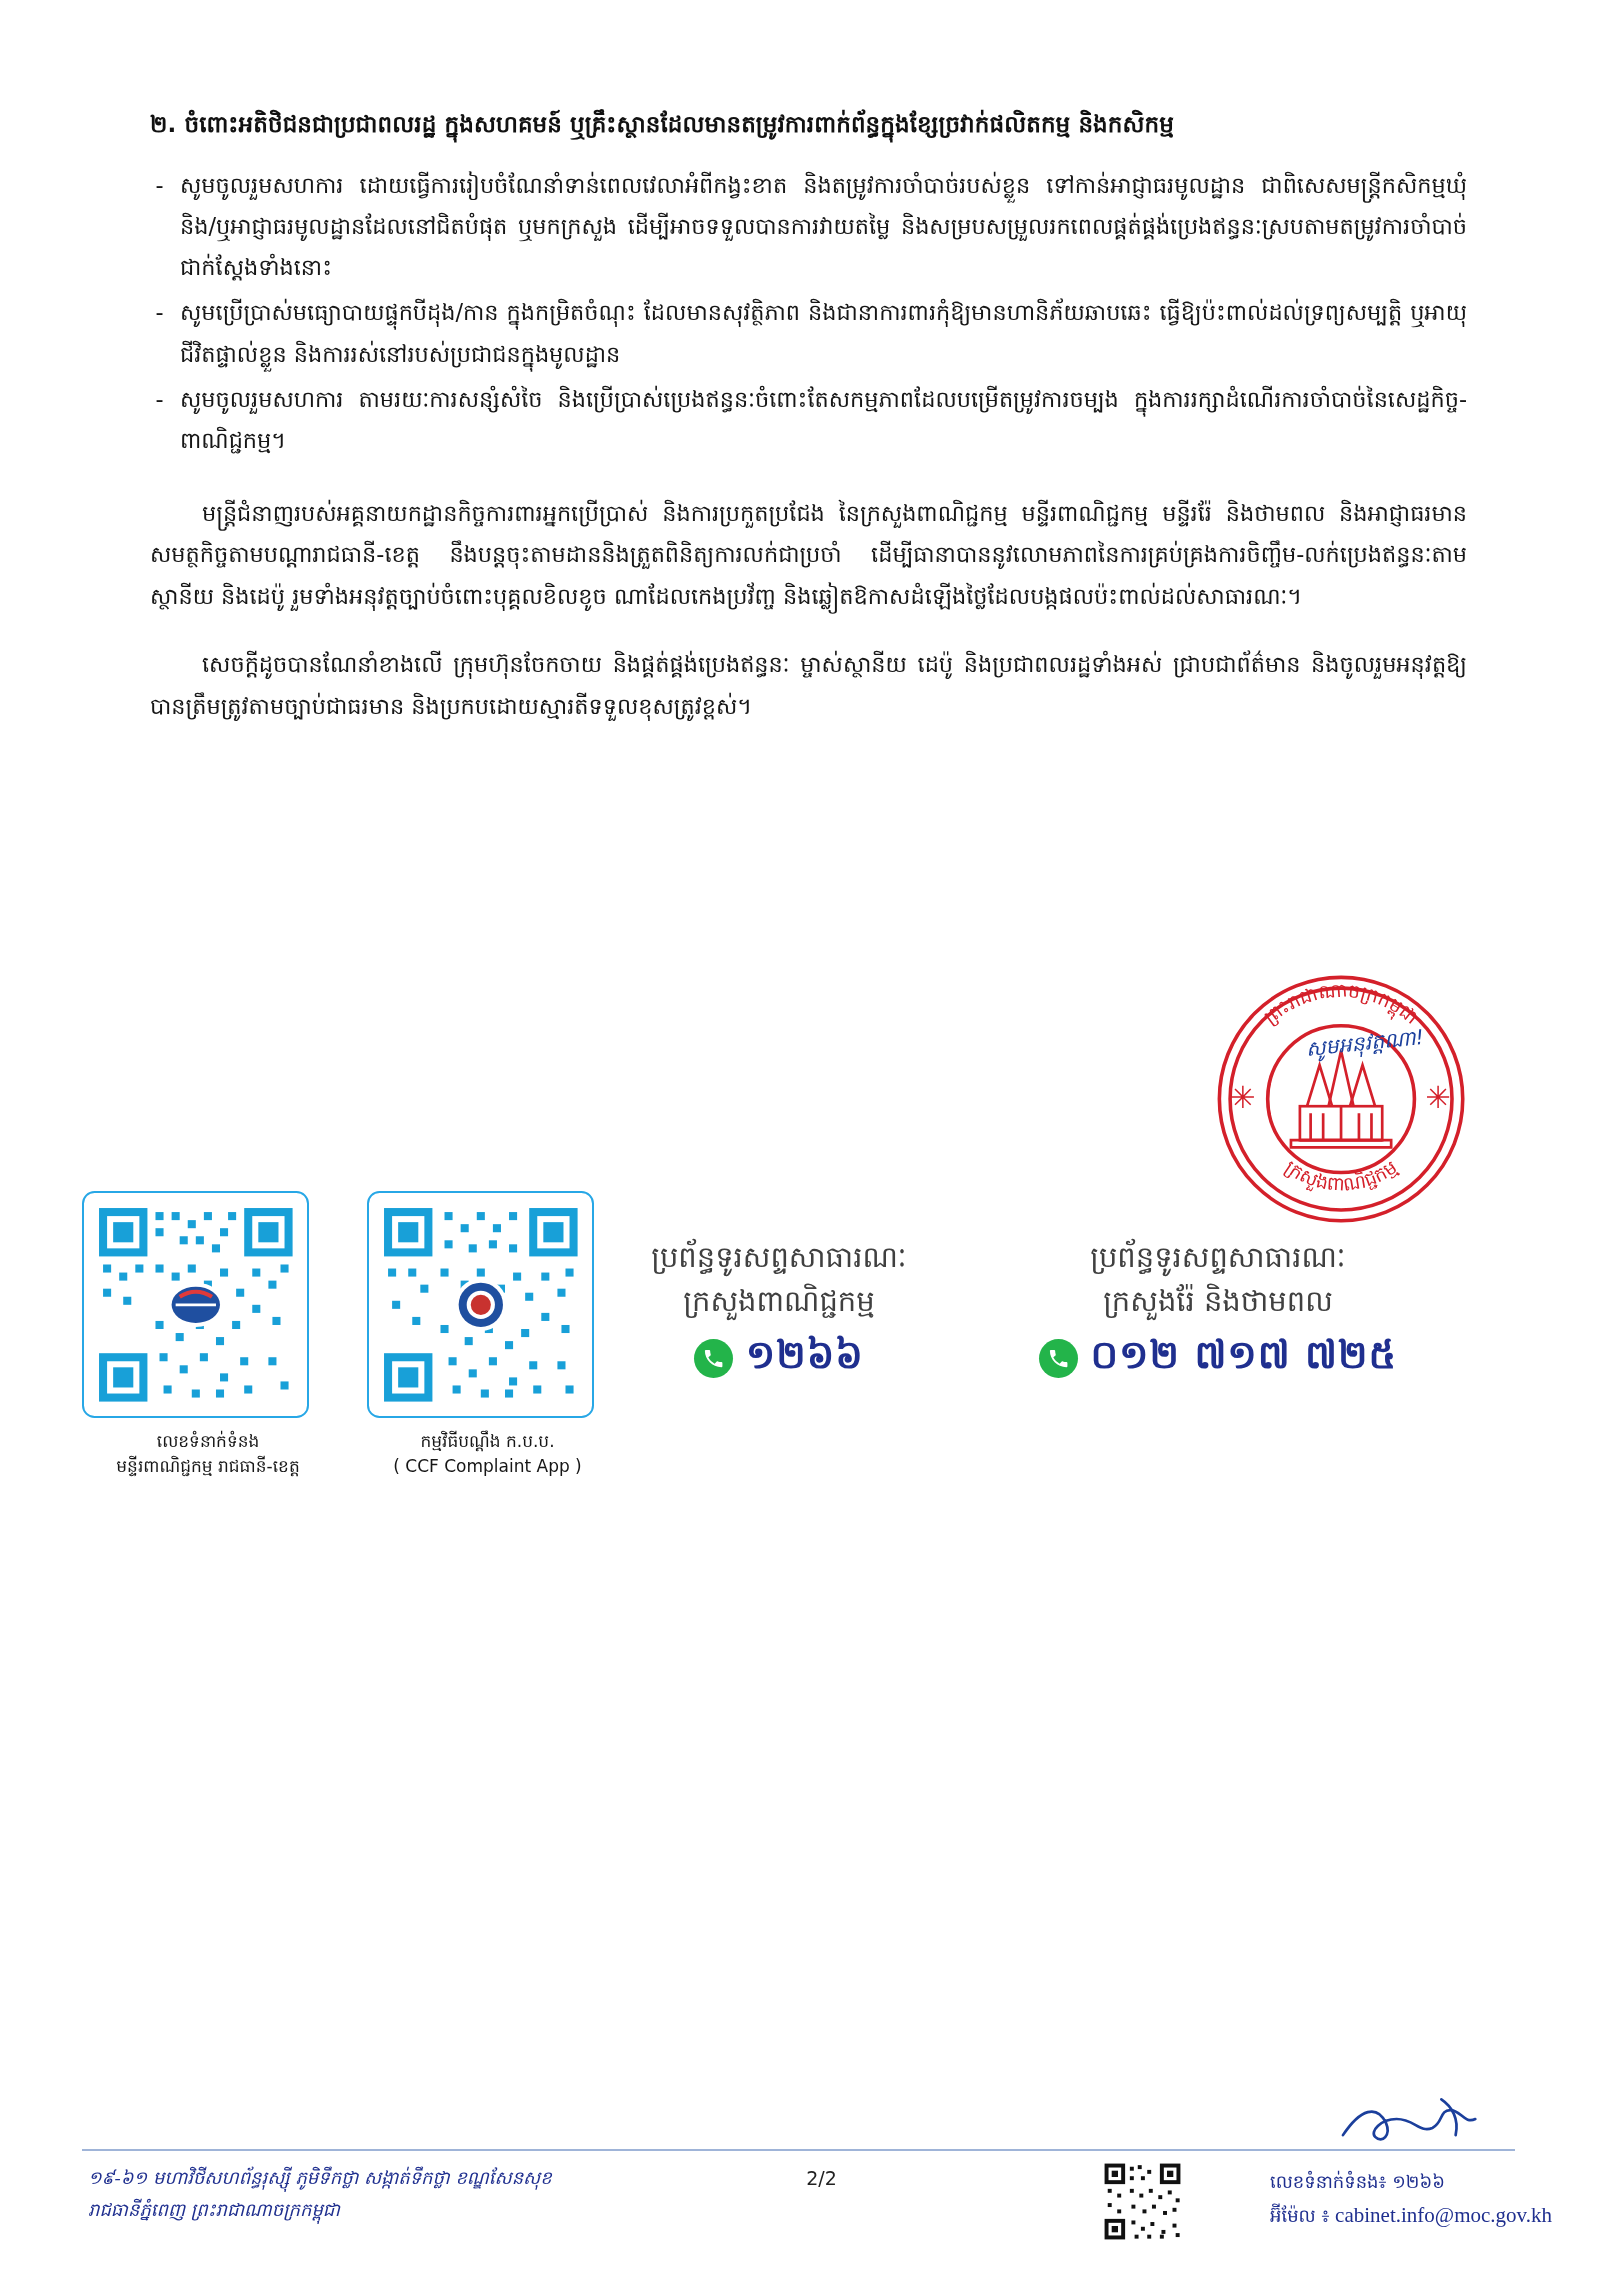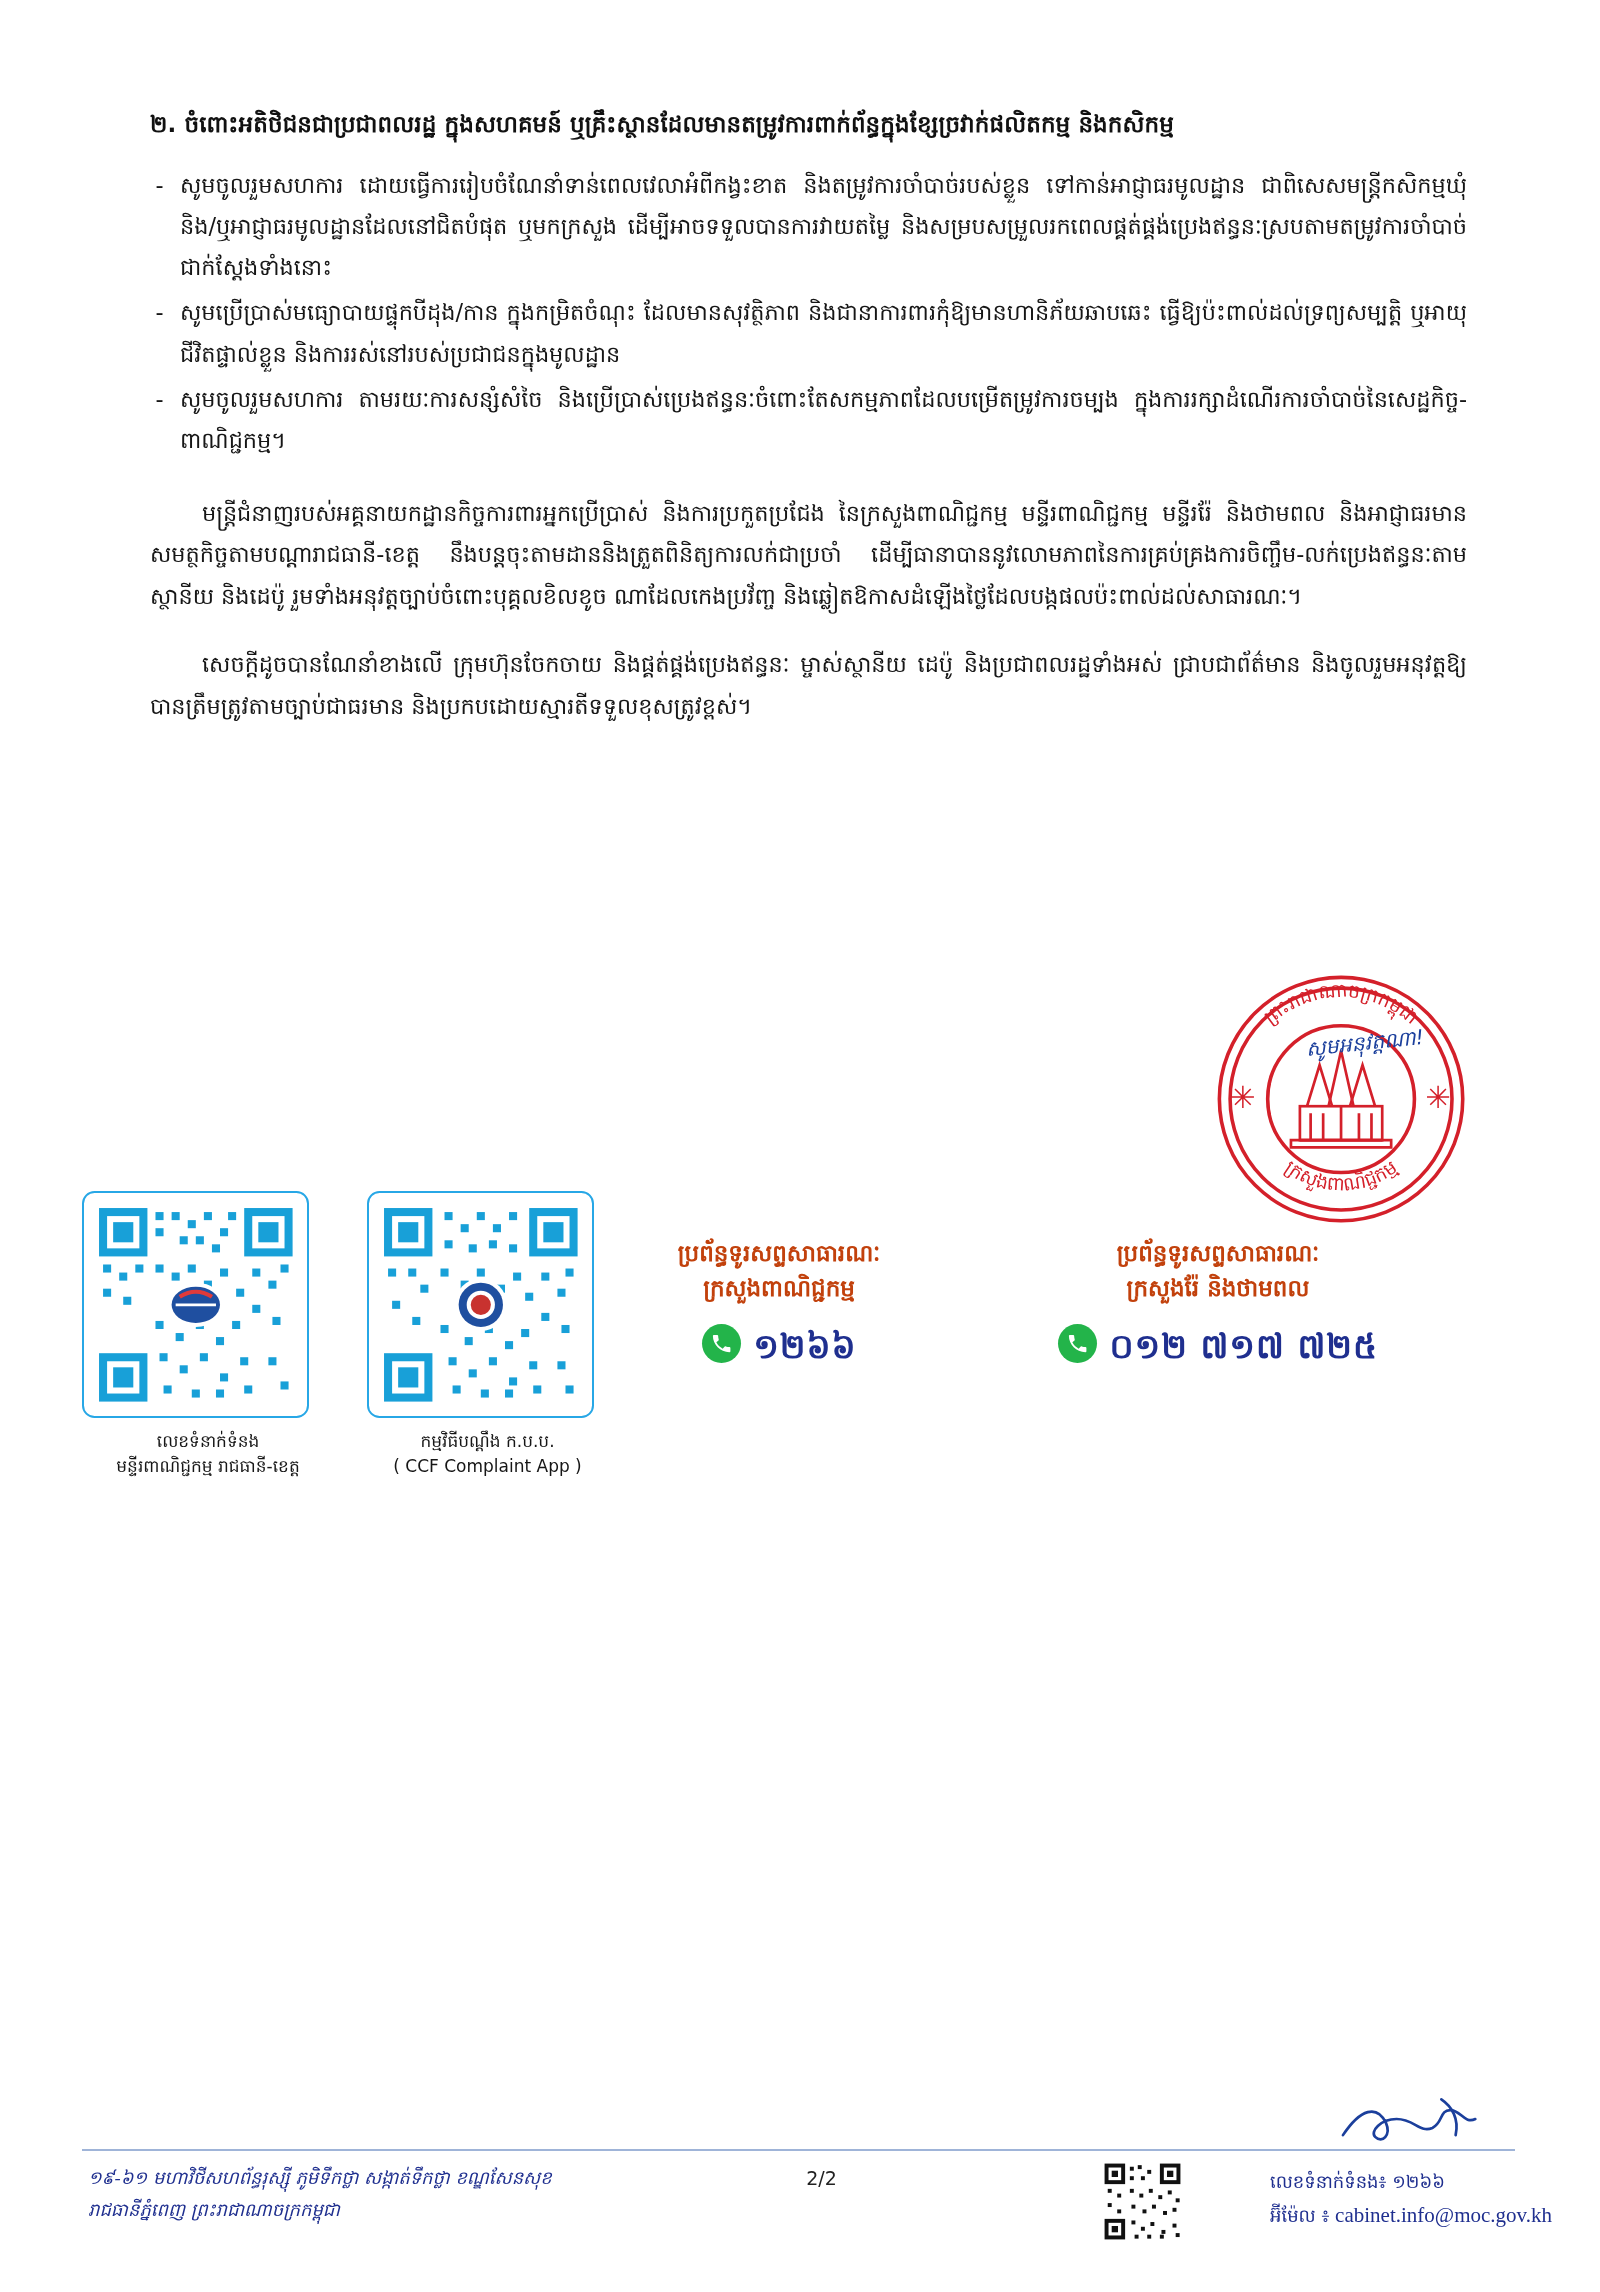--- a/index.html
+++ b/index.html
@@ -114,23 +114,23 @@
     font-size: 17px;
     line-height: 1.5;
   }
 
   
   .hotline {
     position: absolute;
     text-align: center;
   }
   .hotline .title {
-    font-size: 23px;
-    font-weight: bold;
-    color: #c2410c;
+    font-size: 29px;
+    font-weight: normal;
+    color: #404040;
     line-height: 1.5;
   }
   .hotline .num-row {
     margin-top: 7.2px;
     display: flex;
     align-items: center;
     justify-content: center;
     gap: 12.5px;
   }
   .phone-badge {
@@ -138,25 +138,24 @@
     height: 39px;
     border-radius: 50%;
     background: #23b44a;
     display: inline-flex;
     align-items: center;
     justify-content: center;
     flex: 0 0 auto;
   }
   .phone-badge svg { width: 23px; height: 23px; fill: #fff; }
   .hotline .num {
-    font-size: 34px;
+    font-size: 39px;
     font-weight: bold;
     color: #1f2f8f;
     letter-spacing: 0.9px;
-    margin-top: 13px;
   }
 
   
   .footer-rule {
     position: absolute;
     left: 82px;
     top: 2149px;
     width: 1433px;
     height: 1.8px;
     background: #9fb4d8;

